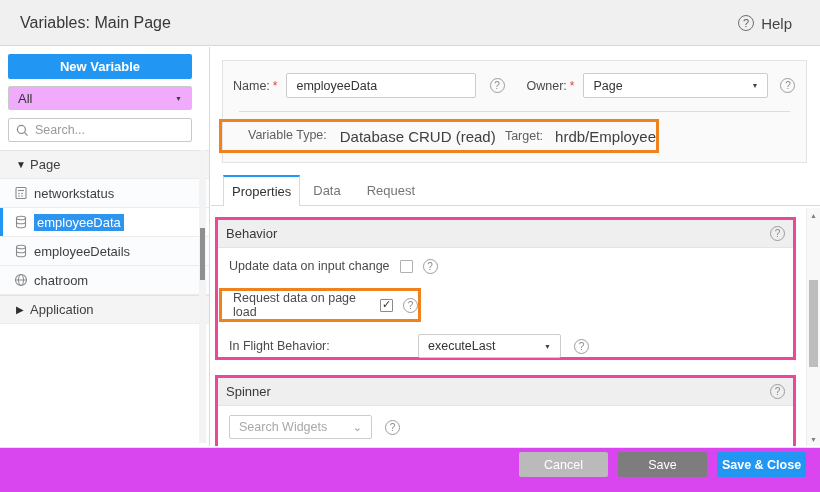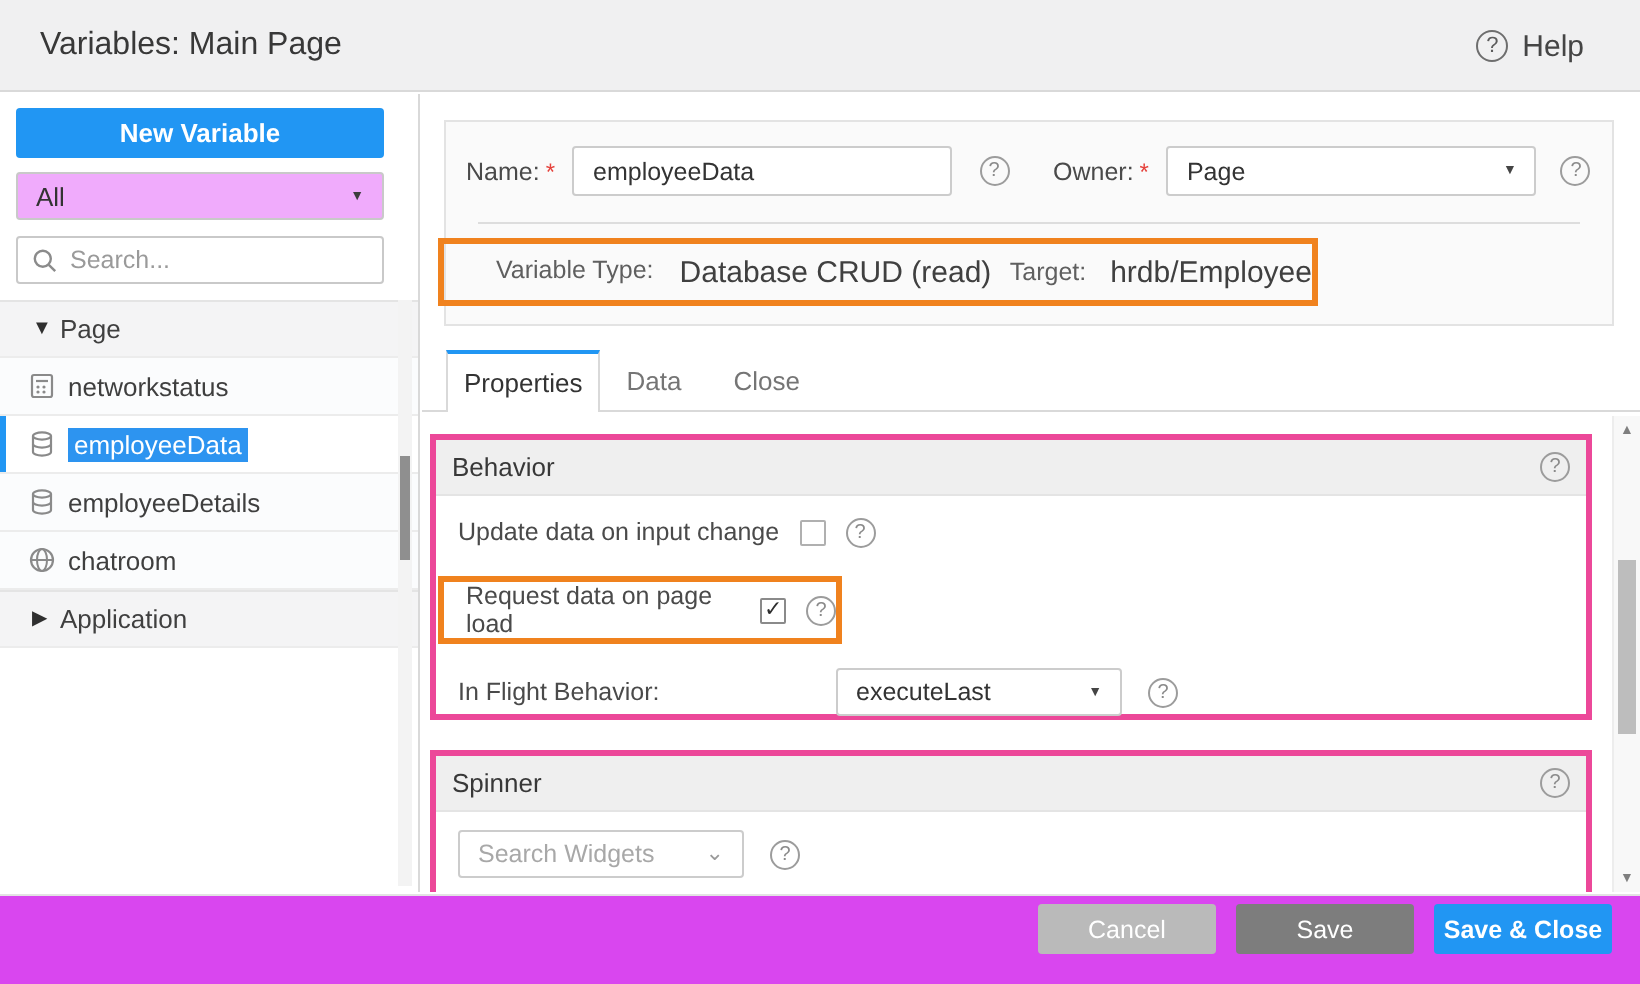--- a/index.html
+++ b/index.html
@@ -229,21 +229,21 @@
         <div class="hl-g2">
           <span class="hl-label">Target:</span>
           <span class="hl-value">hrdb/Employee</span>
         </div>
       </div>
     </div>
 
     <div class="tabbar">
       <div class="tab active">Properties</div>
       <div class="tab">Data</div>
-      <div class="tab">Close</div>
+      <div class="tab">Request</div>
     </div>
 
     <div class="content">
 
       <div class="panel behavior">
         <div class="phead">
           <span class="ptitle">Behavior</span>
           <span class="qicon">?</span>
         </div>
         <div class="prow row-upd">

